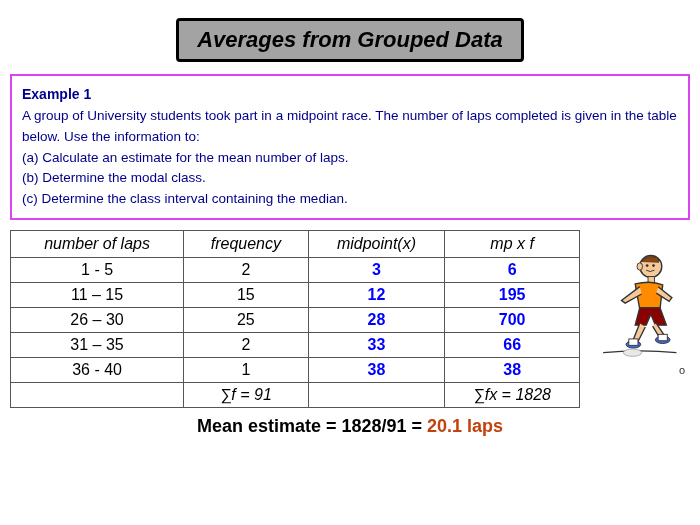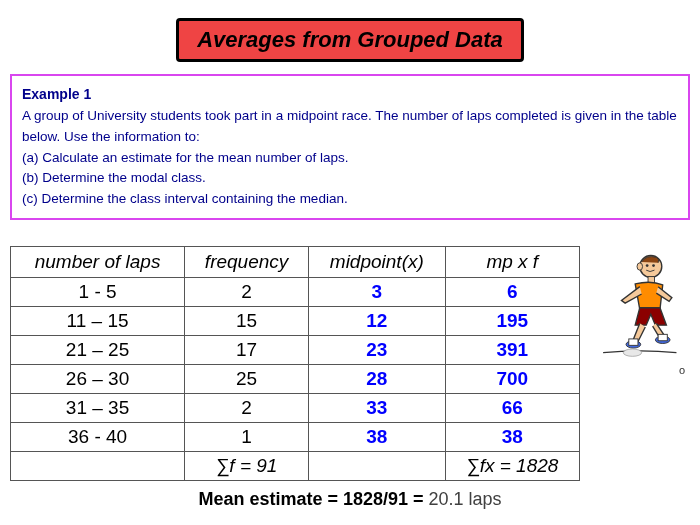--- a/index.html
+++ b/index.html
@@ -13,21 +13,21 @@
     }
 
     
     .title-container {
       display: flex;
       justify-content: center;
       margin-top: 18px;
       margin-bottom: 12px;
     }
     .title-box {
-      background: #ef4444;
+      background: #a3a3a3;
       border: 3px solid #000;
       border-radius: 4px;
       padding: 6px 18px;
       font-size: 22px;
       font-weight: bold;
       font-style: italic;
       color: #000;
     }
 
     
@@ -47,23 +47,22 @@
     
     .table-area {
       display: flex;
       flex-direction: row;
       margin: 10px 10px 0 10px;
       align-items: flex-start;
     }
 
     .data-table {
       border-collapse: collapse;
-      font-size: 19px;
+      font-size: 16px;
       flex: 1;
-      margin-top: 16px;
     }
     .data-table th {
       border: 1px solid #555;
       padding: 4px 10px;
       text-align: center;
       background: #fff;
       font-weight: normal;
       font-style: italic;
       color: #000;
     }
@@ -91,22 +90,22 @@
 
     
     .mean-line {
       text-align: center;
       font-size: 18px;
       font-weight: bold;
       margin-top: 8px;
       color: #000;
     }
     .mean-line .highlight {
-      color: #404040;
-      font-weight: normal;
+      color: #c2410c;
+      font-weight: bold;
     }
 
     
     .runner-svg {
       width: 95px;
       height: 110px;
     }
   </style>
 </head>
 <body>
@@ -140,26 +139,20 @@
           <td class="blue">3</td>
           <td class="blue">6</td>
         </tr>
         <tr>
           <td>11 – 15</td>
           <td>15</td>
           <td class="blue">12</td>
           <td class="blue">195</td>
         </tr>
         <tr>
-          <td>21 – 25</td>
-          <td>17</td>
-          <td class="blue">23</td>
-          <td class="blue">391</td>
-        </tr>
-        <tr>
           <td>26 – 30</td>
           <td>25</td>
           <td class="blue">28</td>
           <td class="blue">700</td>
         </tr>
         <tr>
           <td>31 – 35</td>
           <td>2</td>
           <td class="blue">33</td>
           <td class="blue">66</td>

